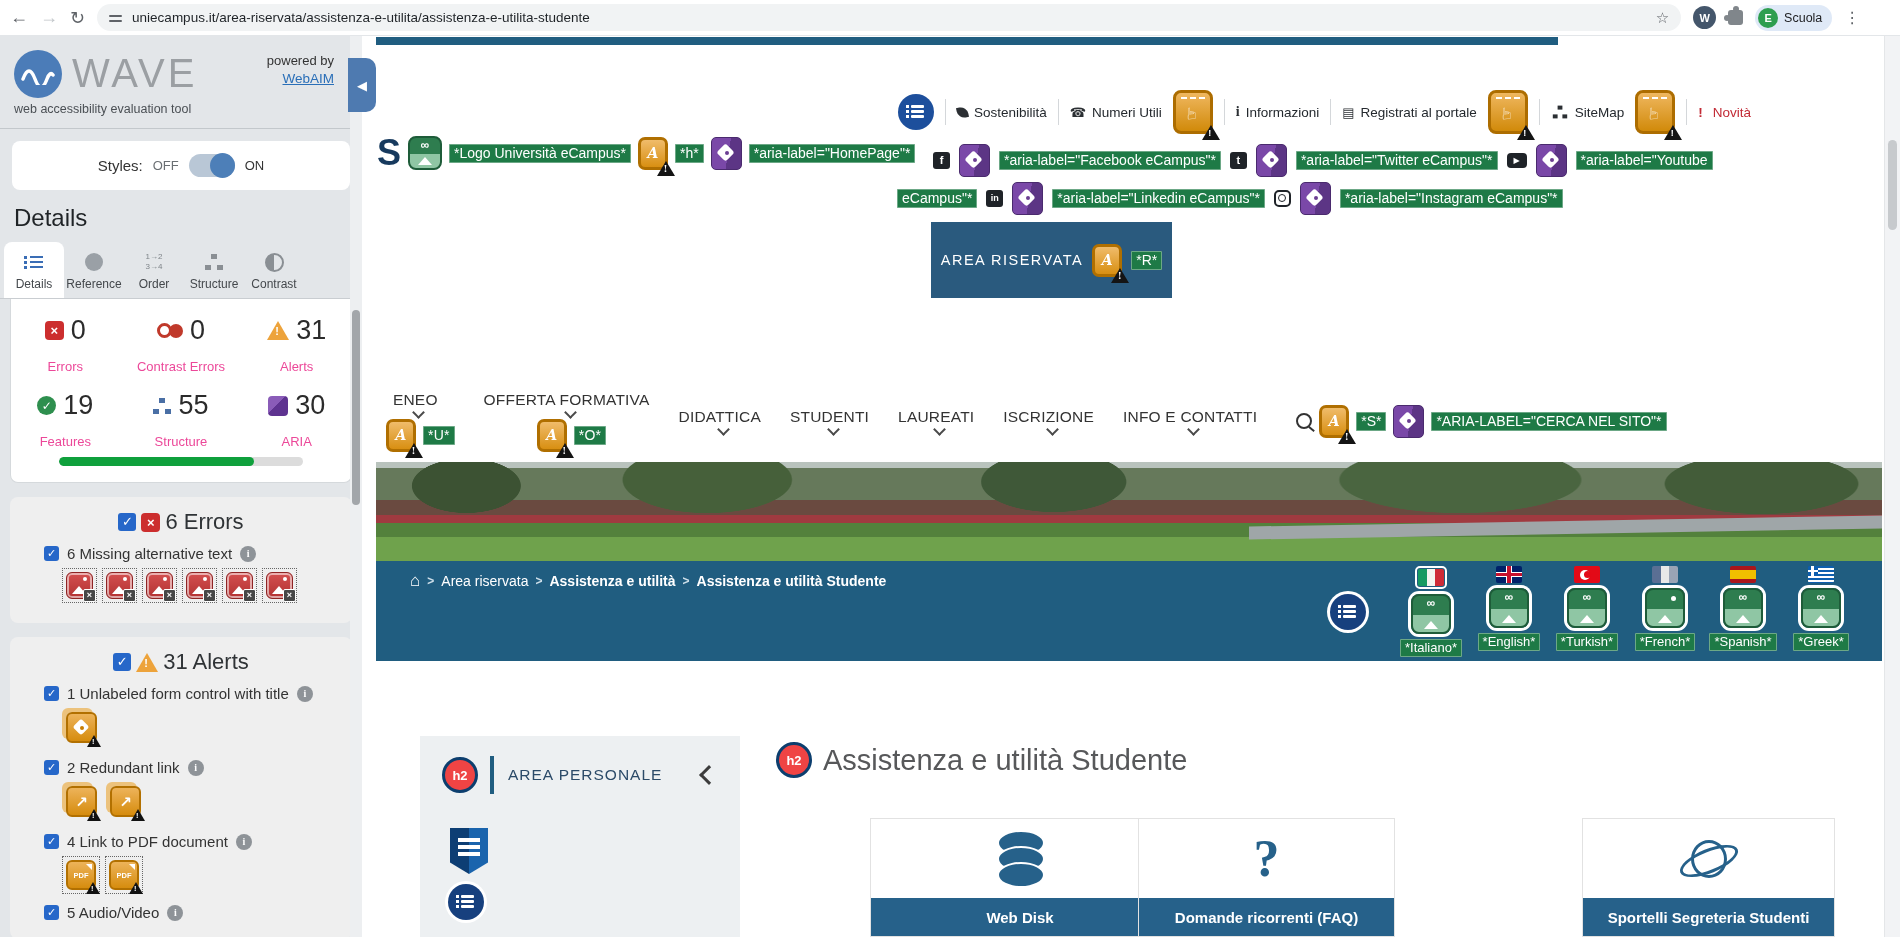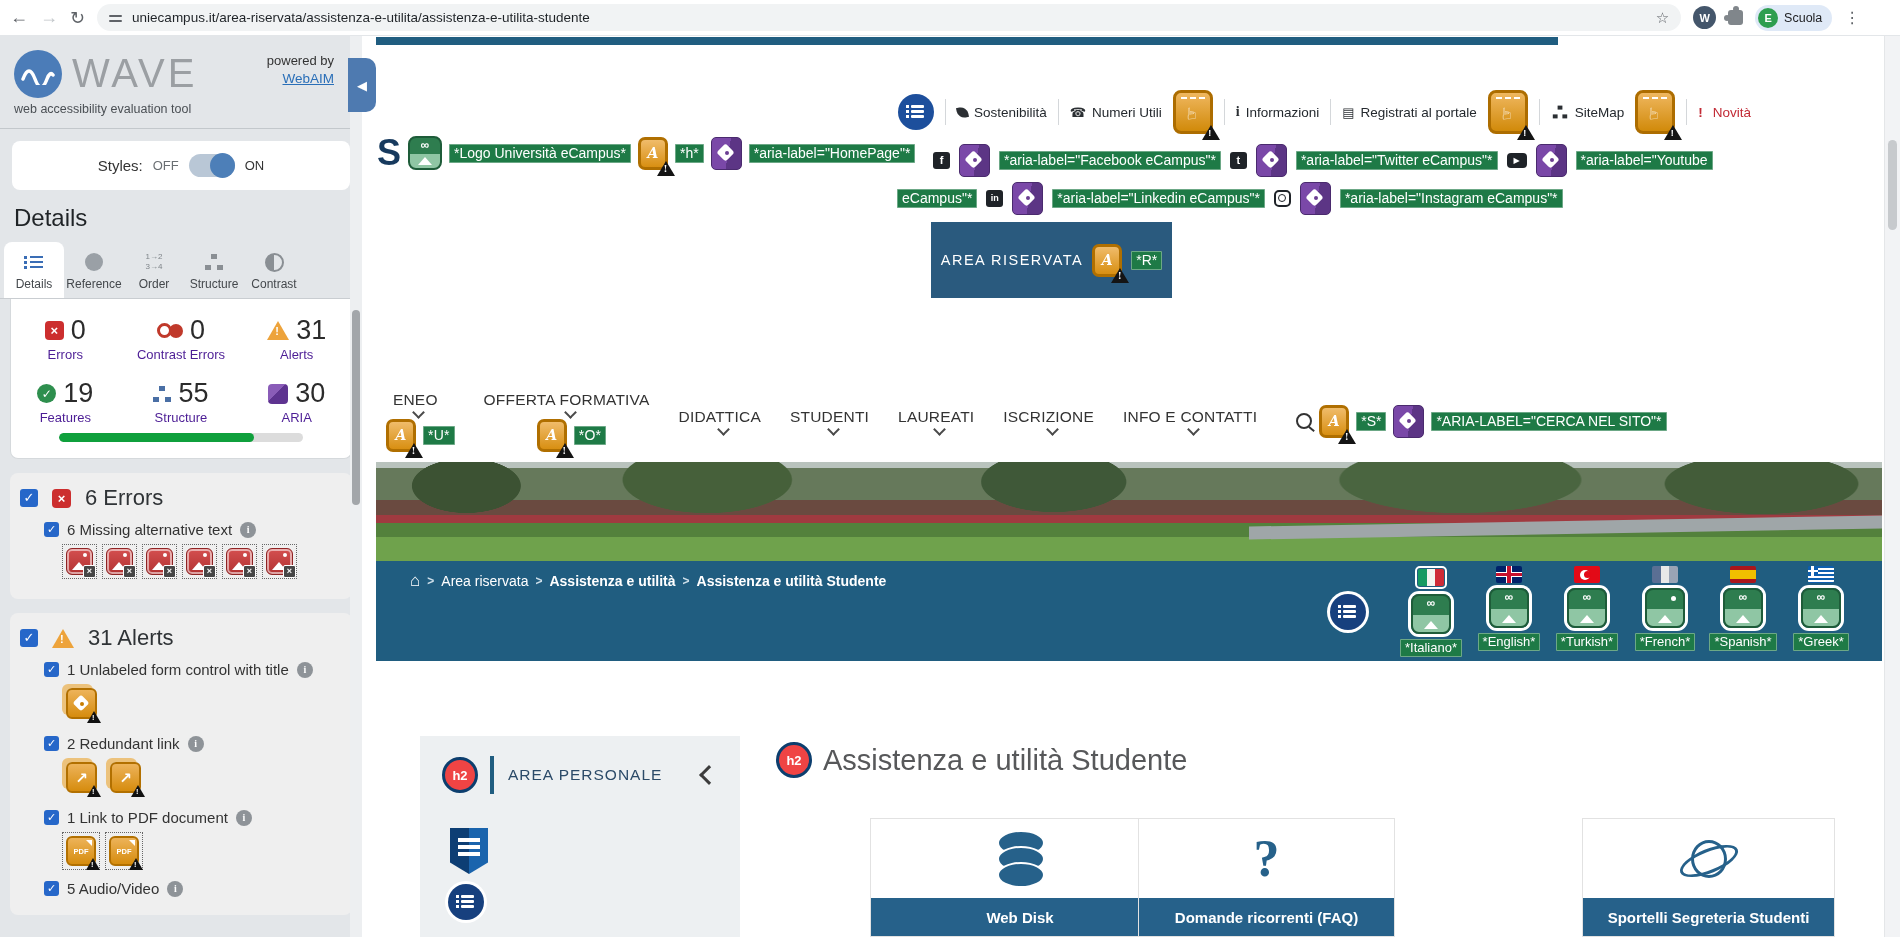--- a/index.html
+++ b/index.html
@@ -62,41 +62,41 @@
   .tree{position:relative;display:inline-block;width:18px;height:16px;color:#8a8f94;}
   .tree::before{content:"";position:absolute;left:6px;top:0;width:6px;height:5px;background:currentColor;}
   .tree::after{content:"";position:absolute;left:0;bottom:0;width:6px;height:5px;background:currentColor;box-shadow:12px 0 0 currentColor;}
   .tree.blue{color:#4a6fa5;}
   .tico-con{width:15px;height:15px;border-radius:50%;border:2px solid #8a8f94;background:linear-gradient(90deg,#8a8f94 50%,transparent 50%);}
 
   .sum-card{background:#fff;border:1px solid #d5d9dc;border-top:none;border-radius:0 0 8px 8px;margin:0 10px;padding:16px 4px 14px;}
   .sgrid{display:grid;grid-template-columns:1fr 1.3fr 1fr;row-gap:16px;}
   .scell{text-align:center;}
   .snum{display:flex;align-items:center;justify-content:center;gap:7px;font-size:27px;color:#2b2b2b;}
-  .slab{font-size:13px;color:#4c1d95;margin-top:1px;}
+  .slab{font-size:13px;color:#ec4899;margin-top:13px;}
   .sic-err{width:19px;height:19px;background:#cc2e2e;border-radius:4px;color:#fff;font-weight:bold;font-size:13px;
     display:inline-flex;align-items:center;justify-content:center;}
   .sic-err::before{content:"\00d7";}
   .sic-con{display:inline-flex;align-items:center;}
   .sic-con .c1{width:9px;height:9px;border:3.5px solid #c0392b;border-radius:50%;display:inline-block;}
   .sic-con .c2{width:14px;height:14px;background:#c0392b;border-radius:50%;display:inline-block;margin-left:-3px;}
   .sic-al{position:relative;display:inline-block;width:0;height:0;border-left:11px solid transparent;border-right:11px solid transparent;border-bottom:19px solid #eda33b;}
   .sic-al b{position:absolute;left:-3px;top:4px;color:#fff;font-size:11px;font-weight:bold;}
   .sic-fe{width:19px;height:19px;border-radius:50%;background:#2e8f4e;color:#fff;font-size:12px;
     display:inline-flex;align-items:center;justify-content:center;}
   .sic-fe::before{content:"\2713";}
   .sic-ar{width:20px;height:20px;border-radius:4px;background:linear-gradient(135deg,#8a5cb8 45%,#5e3390 45%);display:inline-block;}
   .aim{text-align:center;margin-top:14px;font-size:14.5px;color:#333;}
   .aim a{color:#2a6fb8;}
   .av{font-size:21px;}
   .pbar{height:9px;background:#dcdcdc;border-radius:5px;margin:8px 44px 2px;overflow:hidden;}
   .pfill{height:100%;background:#0fa03c;border-radius:5px;width:50%;}
 
   .wsec{background:#efefef;border-radius:8px;margin:14px 10px;padding:12px 10px 12px;}
-  .wsec-h{display:flex;align-items:center;gap:14px;font-size:22px;color:#2f3336;}
+  .wsec-h{display:flex;align-items:center;gap:5px;font-size:22px;color:#2f3336;justify-content:center;}
   .witem{display:flex;align-items:center;gap:8px;margin:10px 0 6px 24px;font-size:15px;color:#333;}
   .icrow{display:flex;gap:5px;margin:2px 0 8px 42px;flex-wrap:wrap;align-items:flex-start;}
   .cb{width:18px;height:18px;background:#2667c9;border-radius:3px;color:#fff;font-size:13px;line-height:18px;text-align:center;flex:none;}
   .cb::before{content:"\2713";}
   .cb-s{width:15px;height:15px;font-size:11px;line-height:15px;}
   .inf{width:16px;height:16px;border-radius:50%;background:#8e9398;color:#fff;font-size:10px;font-weight:bold;
     line-height:16px;text-align:center;flex:none;font-family:"Liberation Serif",serif;}
   .inf::before{content:"i";}
   .dotted{border:1px dotted #666;padding:3px;display:inline-flex;}
   .plain{display:inline-flex;padding:4px 4px 6px 4px;}
@@ -467,21 +467,21 @@
             </span>
           </span>
           <span class="plain">
             <span class="fic ofic fic-arrow stk">
               <b class="tbs"></b>
             </span>
           </span>
         </div>
       <div class="witem">
         <span class="cb cb-s"></span>
-        <span>1 Link to PDF document</span>
+        <span>4 Link to PDF document</span>
         <span class="inf"></span>
       </div>
       <div class="icrow">
           <span class="dotted">
             <span class="fic ofic fic-pdf">
               <b class="tbs"></b>
             </span>
           </span>
           <span class="dotted">
             <span class="fic ofic fic-pdf">

